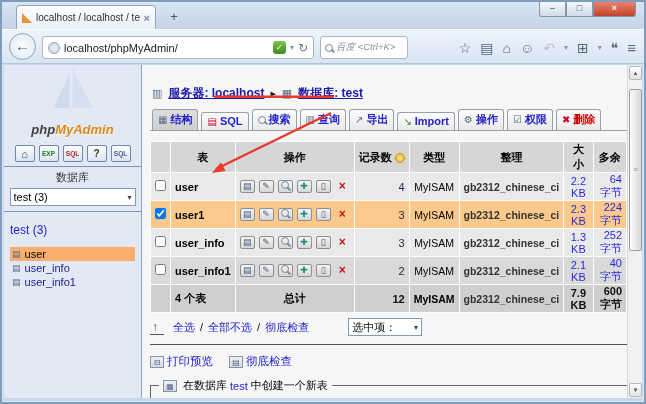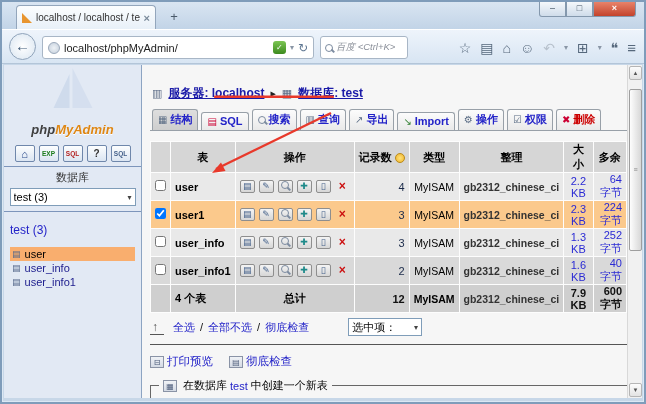--- a/index.html
+++ b/index.html
@@ -388,21 +388,21 @@
               <span class="act">✎</span>
               <span class="act"><span class="mag"></span></span>
               <span class="act ins">✚</span>
               <span class="act">▯</span>
               <span class="act drop">×</span>
             </div>
               </td>
             <td class="c-rec">2</td>
             <td class="c-type">MyISAM</td>
             <td class="c-coll">gb2312_chinese_ci</td>
-            <td class="c-size">1.6 KB</td>
+            <td class="c-size">2.1 KB</td>
             <td class="c-ovh">40 字节</td>
           </tr>
           <tr class="row-total">
             <td class="c-check"></td>
             <td class="c-name">4 个表</td>
             <td style="text-align:center">总计</td>
             <td class="c-rec">12</td>
             <td class="c-type">MyISAM</td>
             <td class="c-coll">gb2312_chinese_ci</td>
             <td class="c-size">7.9 KB</td>

